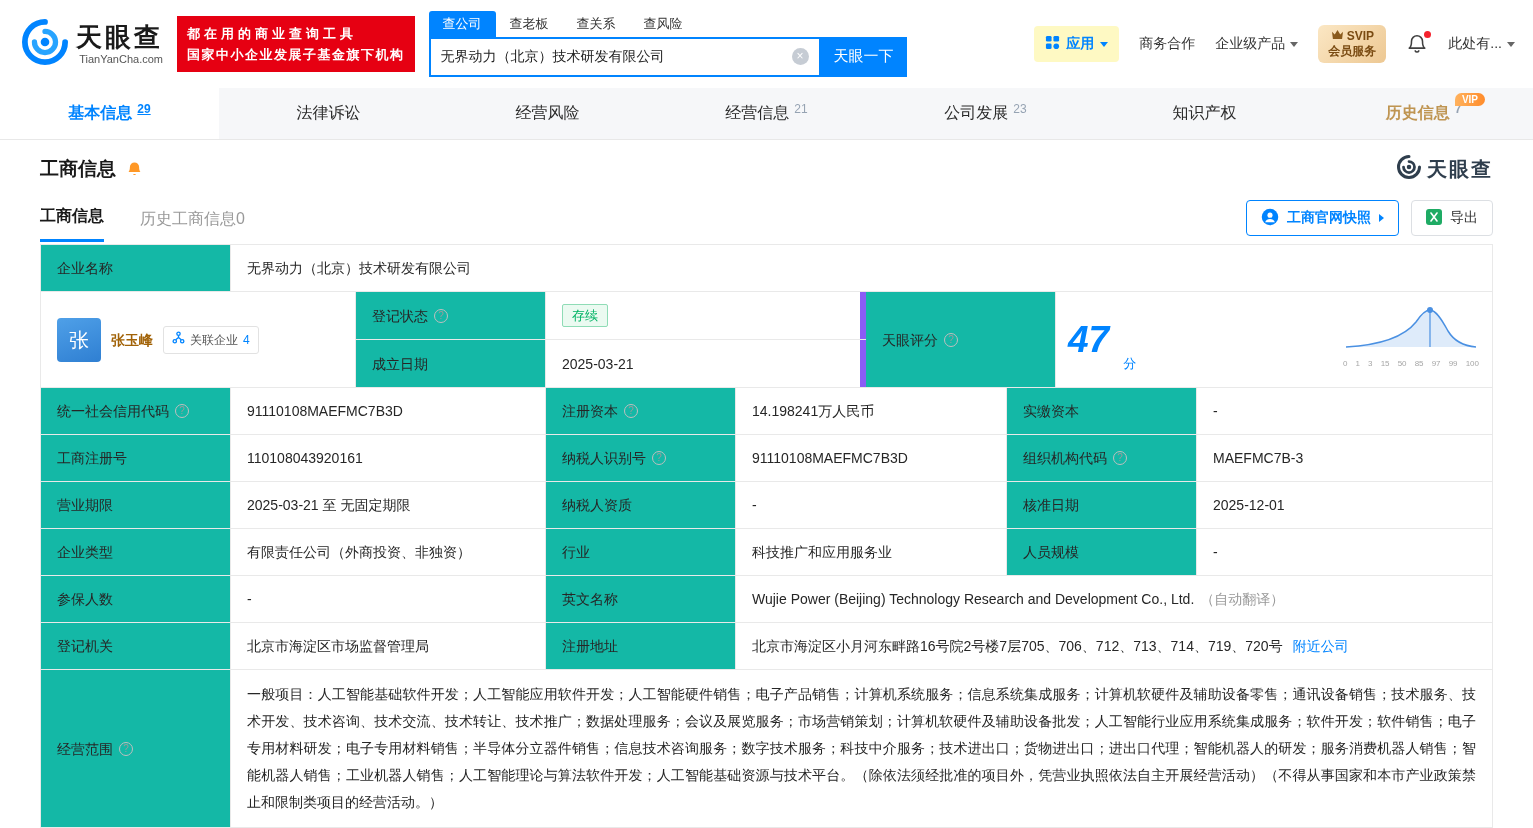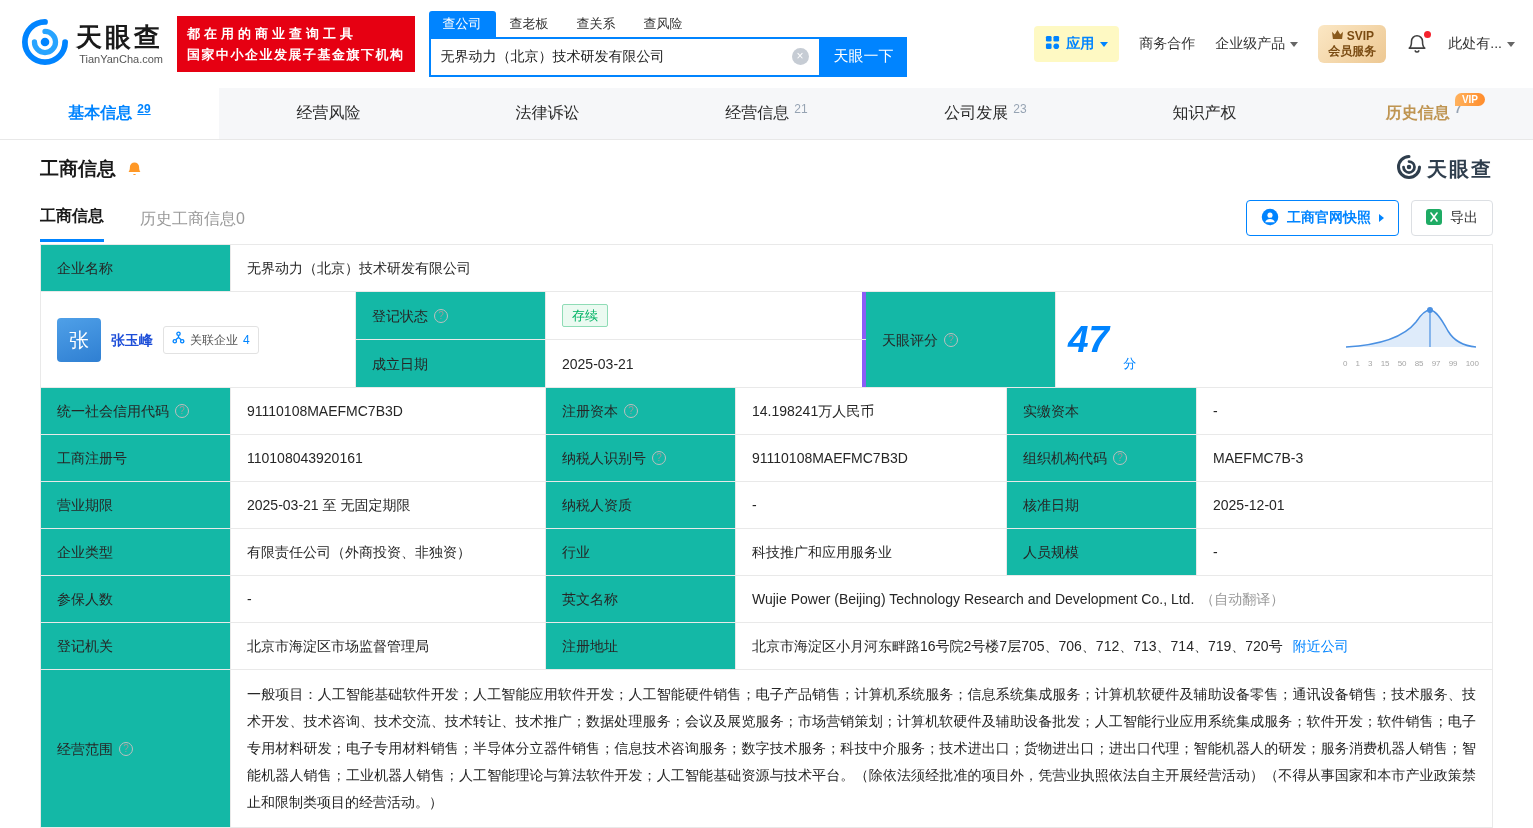--- a/index.html
+++ b/index.html
@@ -83,30 +83,30 @@
     border-right:1px solid #e9e9e9; line-height:22px; }
   .trow > .cell:last-child { border-right:none; }
   .lbl { background:#14b8a6; width:190px; flex:none; }
   .v1 { width:315px; flex:none; }
   .v2 { width:271px; flex:none; }
   .vfill { flex:1; }
   .tall { min-height:96px; }
   .midcol { width:510px; flex:none; display:flex; flex-direction:column; }
   .mrow { flex:1; display:flex; border-bottom:1px solid #e9e9e9; }
   .mrow.last { border-bottom:none; }
-  .mrow .mval { flex:1; border-right:4px solid #8b5cf6; }
+  .mrow .mval { flex:1; border-right:6px solid #8b5cf6; }
 
   .help { display:inline-block; width:14px; height:14px; border:1px solid #bfbfbf; border-radius:50%;
     color:#9b9b9b; font-size:10px; line-height:12px; text-align:center; margin-left:6px; flex:none; cursor:pointer; }
   .help::before { content:"?"; }
 
   .rep-cell { gap:10px; }
   .avatar { width:44px; height:44px; border-radius:4px; background:linear-gradient(160deg,#4fa0e8,#2f7fd2);
     color:#fff; font-size:20px; display:flex; align-items:center; justify-content:center; flex:none; }
-  .link { color:#1d4ed8; }
+  .link { color:#a16207; }
   .rep-name { font-weight:600; }
   .rel-tag { display:flex; align-items:center; gap:5px; border:1px solid #e2e2e2; border-radius:3px;
     padding:2px 8px; font-size:12px; color:#555; cursor:pointer; }
   .rel-cnt { color:#0084ff; }
 
   .badge-green { color:#00b365; background:#ebfaf1; border:1px solid #8fdcb6; border-radius:2px;
     font-size:13px; padding:1px 9px; line-height:19px; }
 
   .score-cell { padding:4px 12px; gap:14px; }
   .score-num { font-size:37px; font-weight:700; font-style:italic; color:#0084ff; line-height:1; }
@@ -201,24 +201,24 @@
     </span>
   </div>
 </header>
 
 <nav class="main-tabs">
   <div class="mtab active">
     <span>基本信息</span>
       <span class="cnt">29</span>
   </div>
   <div class="mtab">
+    <span>法律诉讼</span>
+  </div>
+  <div class="mtab">
     <span>经营风险</span>
-  </div>
-  <div class="mtab">
-    <span>法律诉讼</span>
   </div>
   <div class="mtab">
     <span>经营信息</span>
       <span class="cnt">21</span>
   </div>
   <div class="mtab">
     <span>公司发展</span>
       <span class="cnt">23</span>
   </div>
   <div class="mtab">

